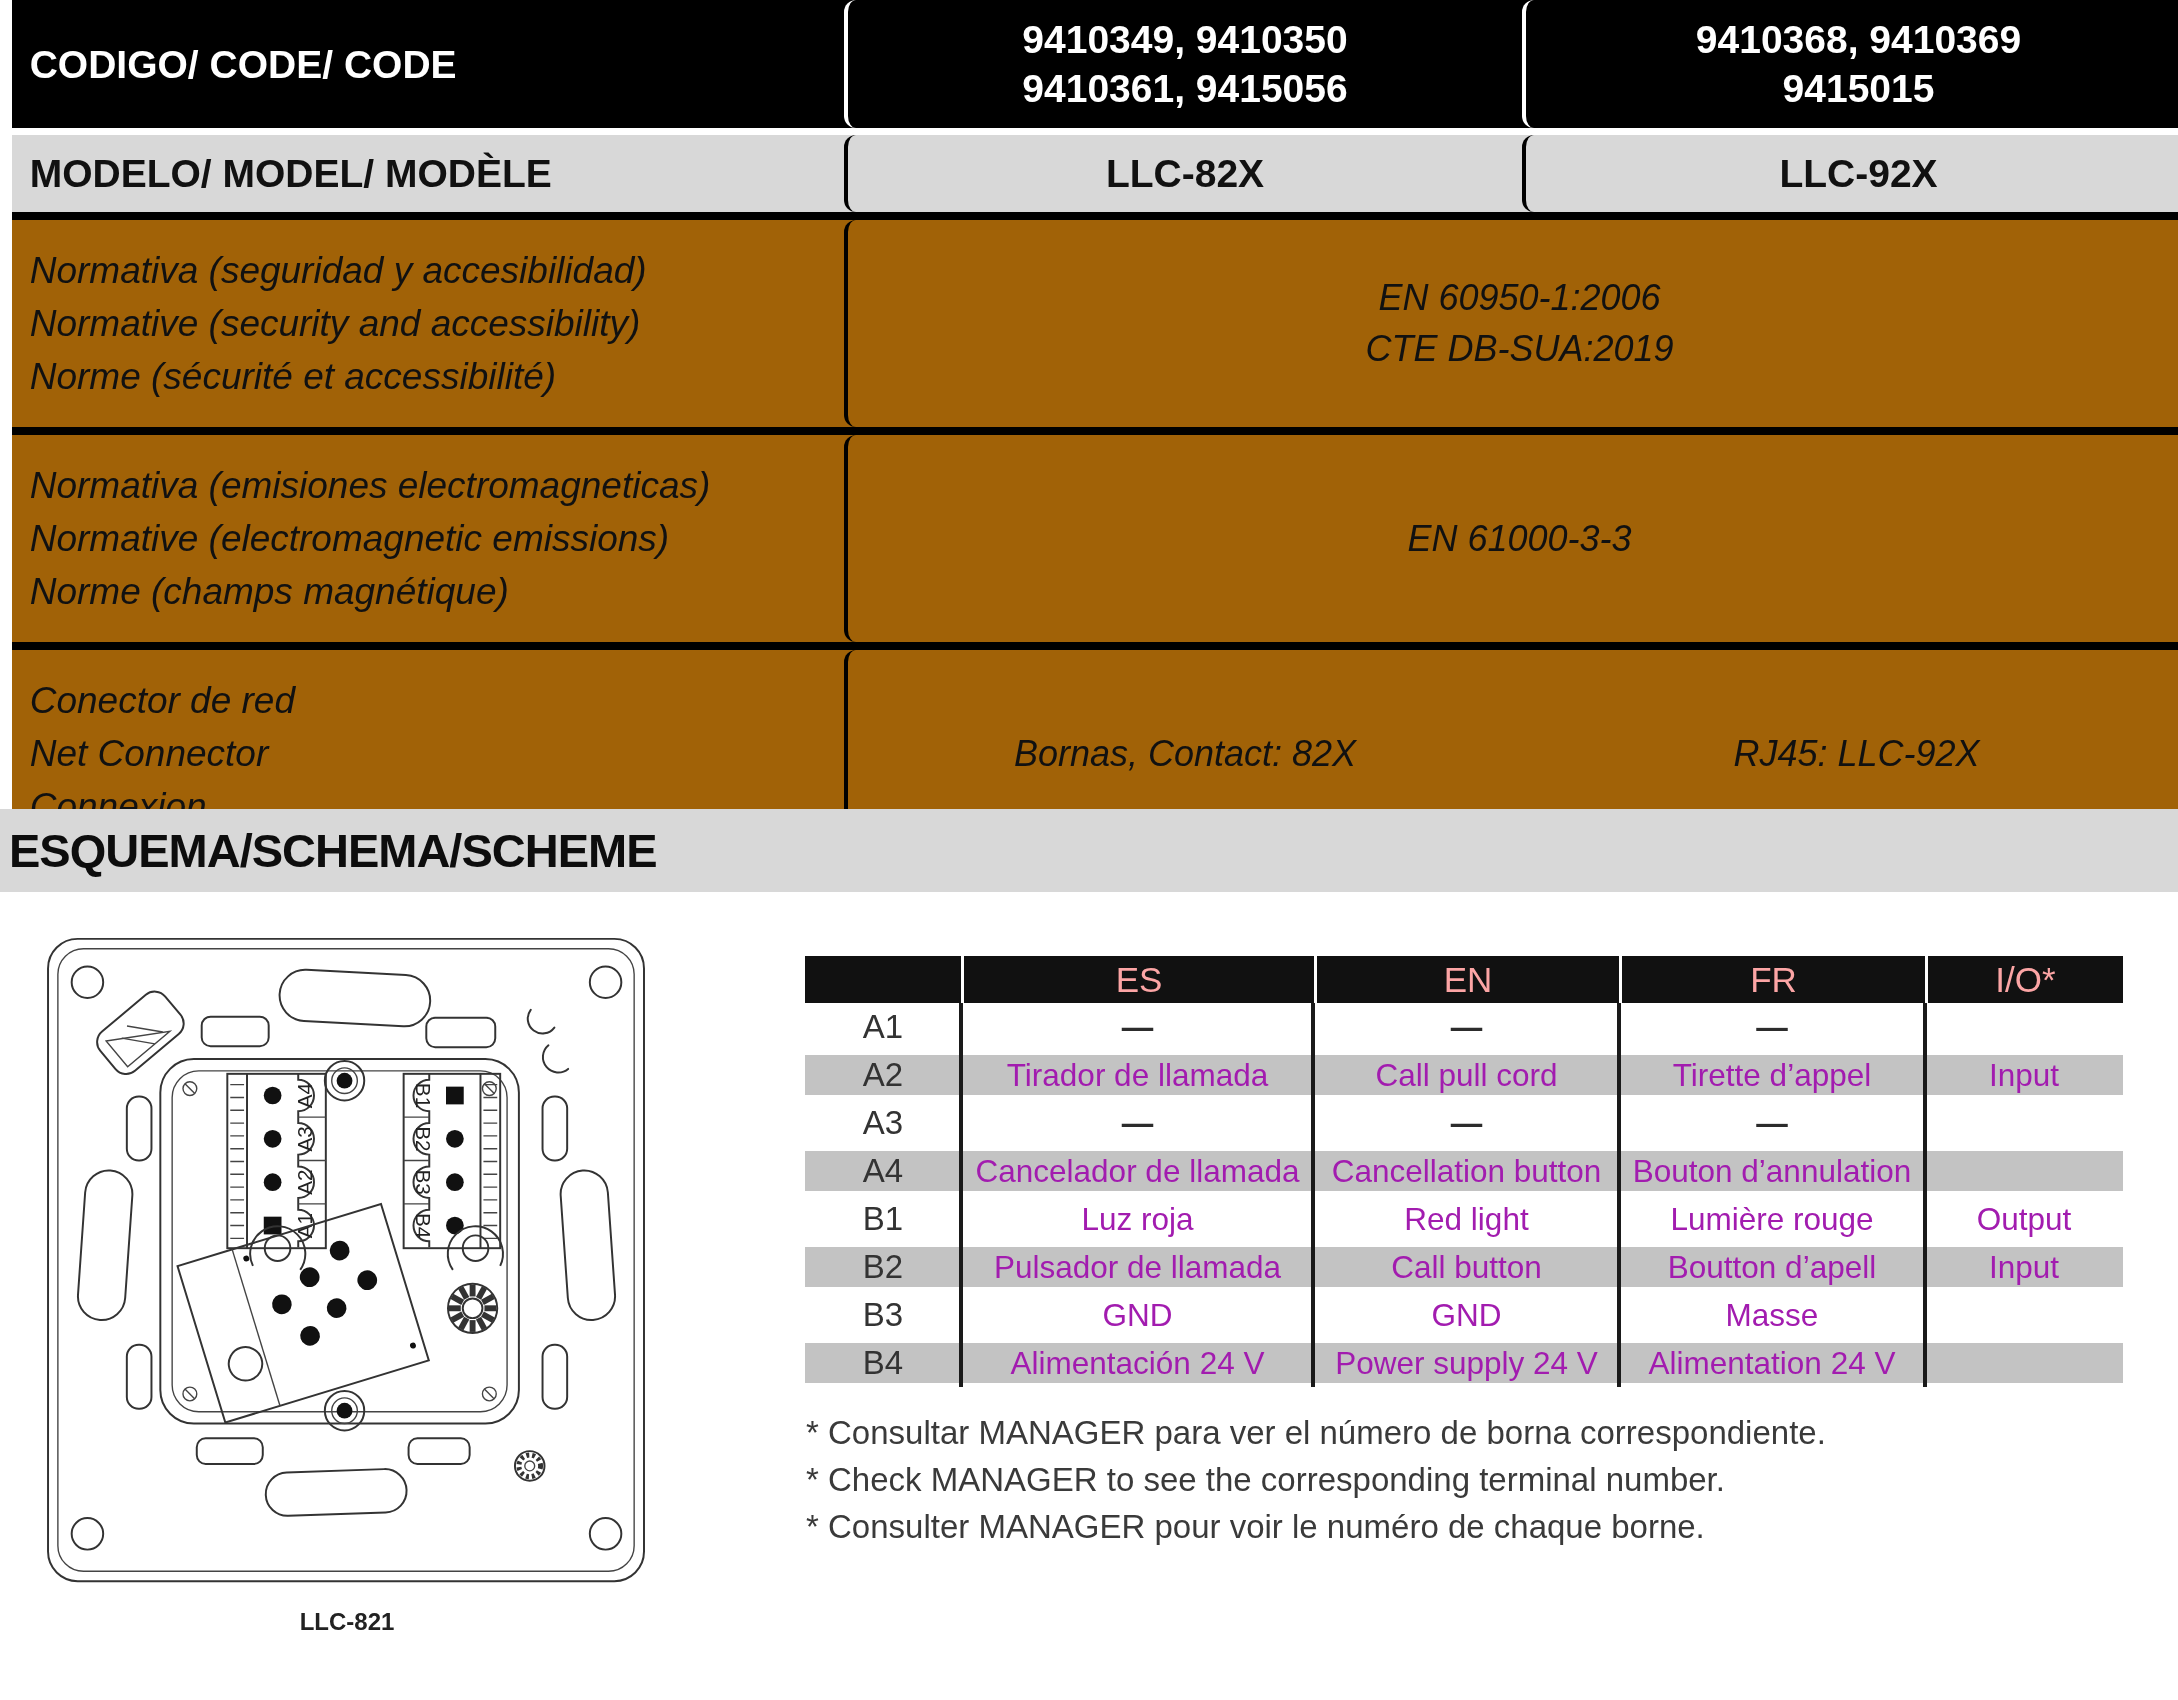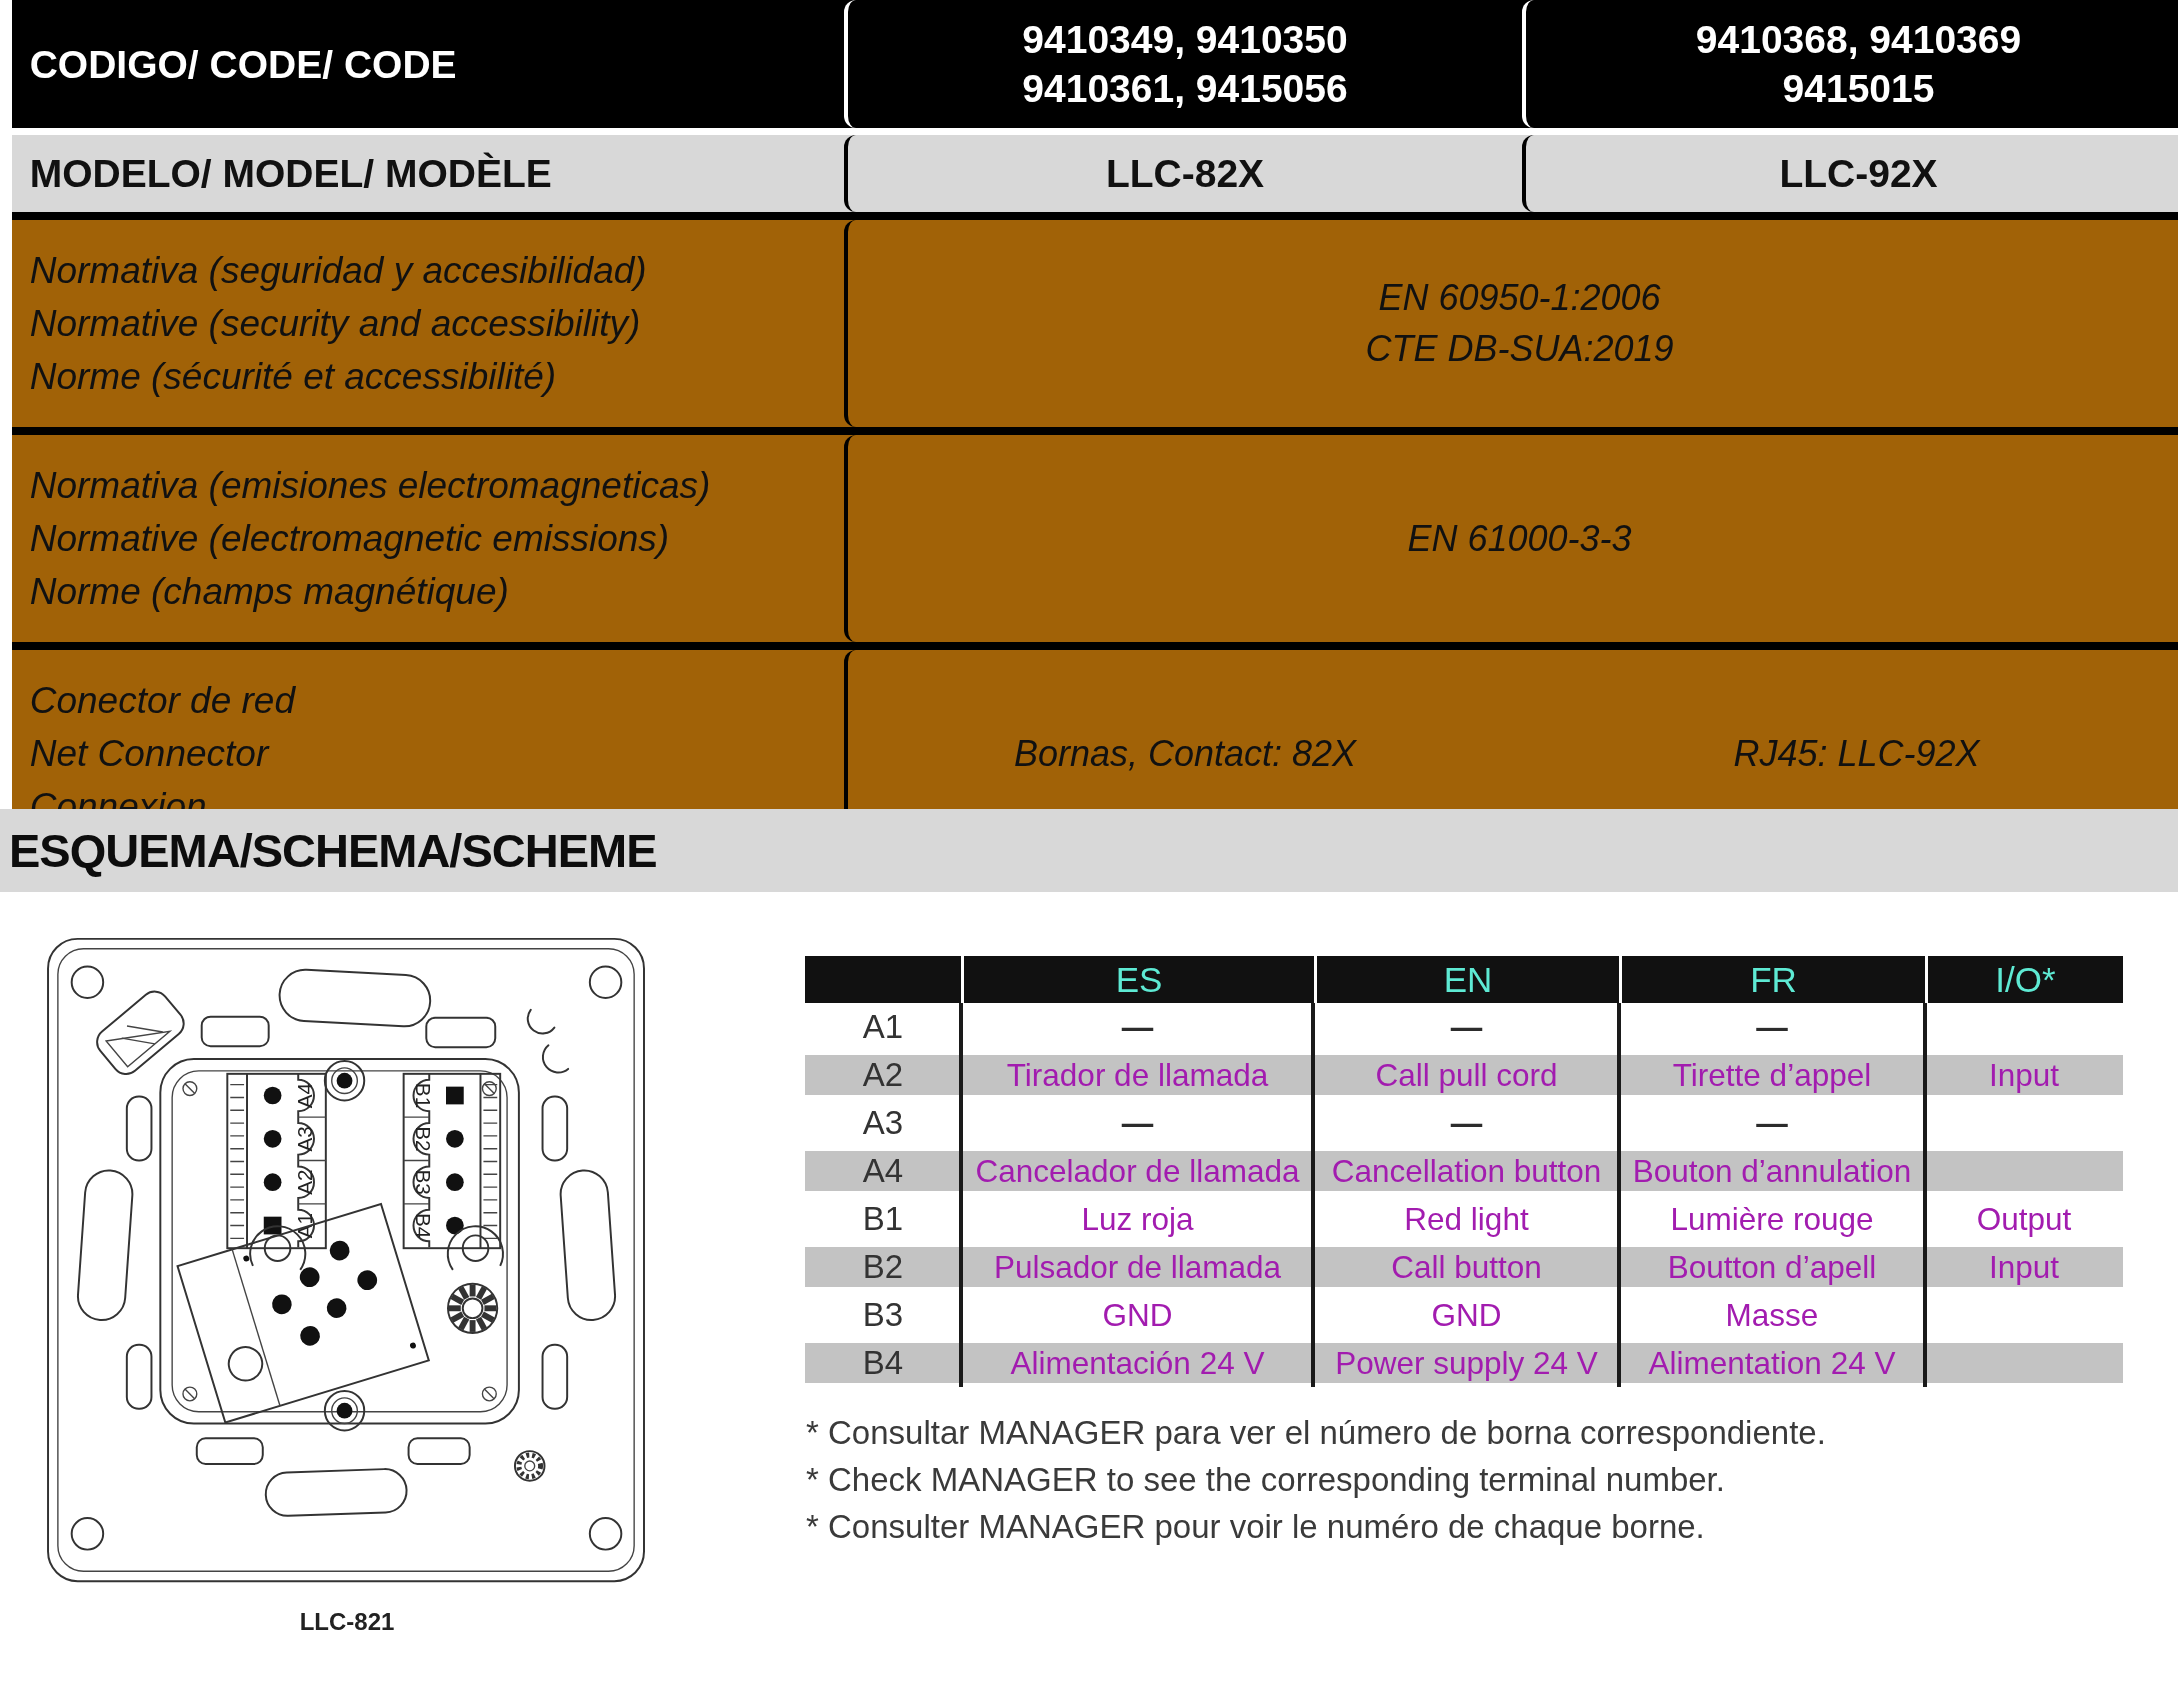--- a/index.html
+++ b/index.html
@@ -36,21 +36,21 @@
     position:absolute; left:0; top:809px; width:2179px; height:83px;
     background:#d8d8d8; display:flex; align-items:center; padding-left:9px;
   }
   .section-band h2 { font-size:47px; font-weight:bold; letter-spacing:-1px; color:#0d0d0d; }
 
   
   .schema { position:absolute; left:805px; top:956px; width:1318px; height:433px; }
   .schema-grid { display:grid; grid-template-columns:156px 353px 305px 306px 198px; }
   .schema-head { height:47px; }
   .schema-head .hcell {
-    background:#111; color:#5eead4; display:flex; align-items:center; justify-content:center;
+    background:#111; color:#fca5a5; display:flex; align-items:center; justify-content:center;
     font-size:35px;
   }
   .schema-head .hcell + .hcell { border-left:3.9px solid #fff; }
   .schema-body { position:relative; }
   .srow { height:48px; }
   .srow .cell {
     display:flex; align-items:center; justify-content:center; text-align:center;
     font-size:31.5px; color:#a21caf; height:100%;
   }
   .srow .cell.term { font-size:33px; color:#333; }

